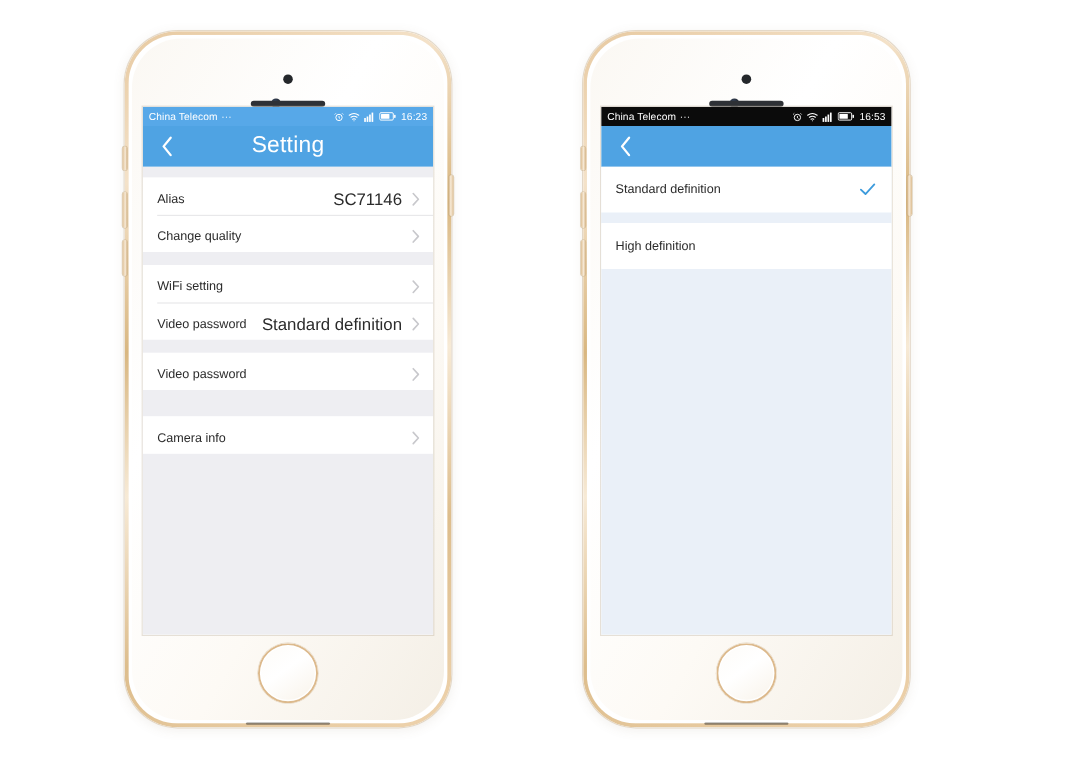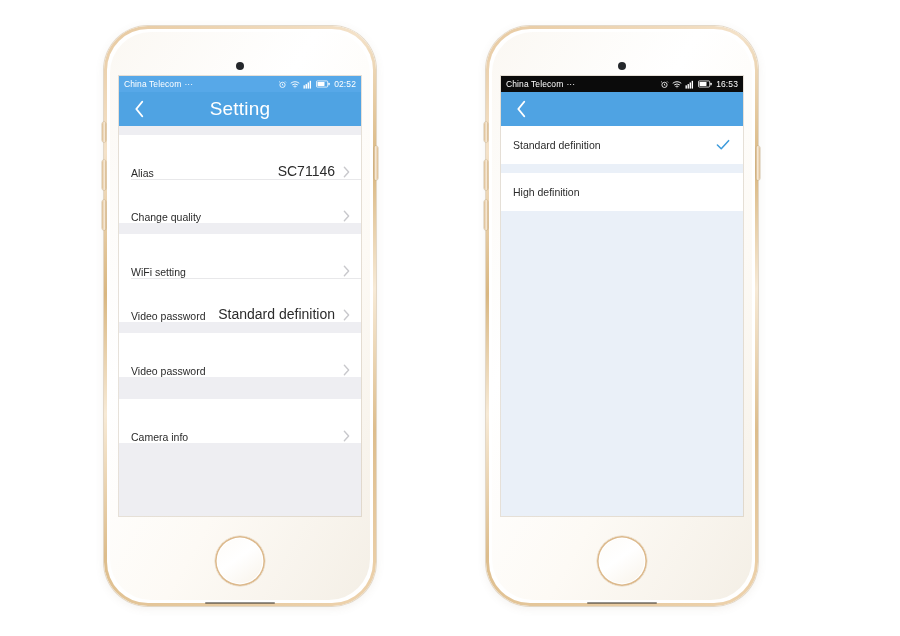--- a/index.html
+++ b/index.html
@@ -121,21 +121,21 @@
     transform: translateX(-50%);
     width: 70px; height: 2px;
     border-radius: 1px;
     background: rgba(60,55,48,0.55);
   }
 
   
   .screen {
     position: absolute;
     left: 15px;
-    top: 50px;
+    top: 63px;
     width: 242px;
     height: 440px;
     overflow: hidden;
     background: #ffffff;
     box-shadow: 0 0 0 1px rgba(175,160,135,0.30);
   }
 
   
   .statusbar {
     height: 16px;
@@ -197,22 +197,22 @@
   .gap      { height: 11px; background: #eeeef2; }
   .gap.sm   { height: 9px; }
   .gap.alt  { background: #eaf0f8; }
 
   .group { background: #ffffff; }
 
   .row {
     position: relative;
     height: 27px;
     display: flex;
-    align-items: flex-end;
-    padding: 17px 10px 0 12px;
+    align-items: center;
+    padding: 4px 10px 0 12px;
     background: #ffffff;
     cursor: pointer;
   }
   .row + .row::before {
     content: "";
     position: absolute;
     left: 12px; right: 0; top: 0;
     height: 1px;
     background: #e8e8ea;
   }
@@ -303,21 +303,21 @@
             </svg>
           </span>
           <span>
             <svg width="14" height="8" viewBox="0 0 26 13" fill="none">
               <rect x="0.8" y="0.8" width="21" height="11.4" rx="1.8" stroke="#ffffff" stroke-width="1.5"></rect>
               <rect x="2.8" y="2.8" width="13" height="7.4" rx="0.8" fill="#ffffff"></rect>
               <rect x="23" y="4" width="2.4" height="5" rx="1" fill="#ffffff"></rect>
             </svg>
           </span>
         </span>
-        <span class="sb-time">02:52</span>
+        <span class="sb-time">16:23</span>
       </div>
 
       <div class="navbar">
         <div class="back-chevron">
           <svg width="13" height="20" viewBox="0 0 14 22" fill="none" stroke="#ffffff" stroke-width="2.1" stroke-linecap="round" stroke-linejoin="round">
             <polyline points="10,3 3.5,11 10,19"></polyline>
           </svg>
         </div>
         <div class="nav-title">Setting</div>
       </div>

